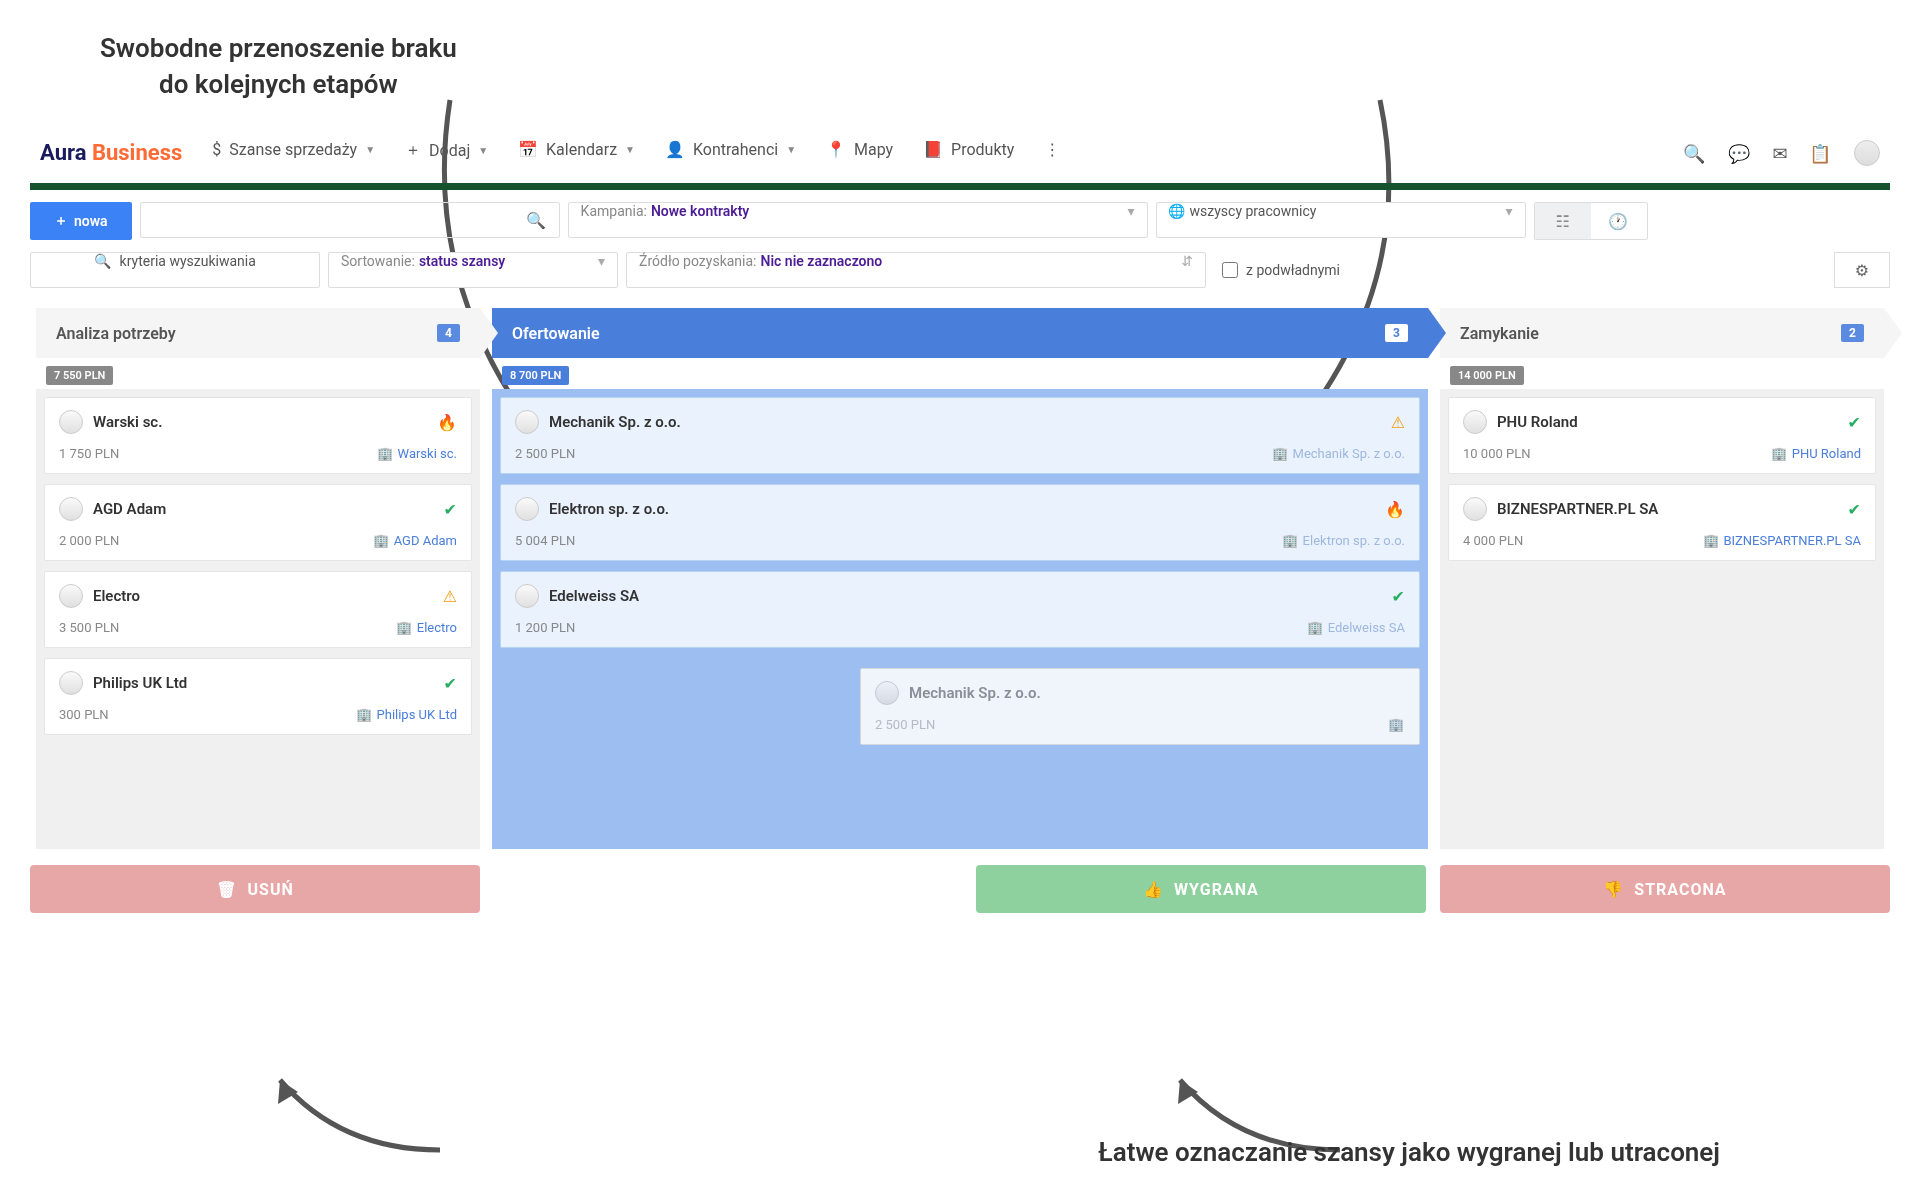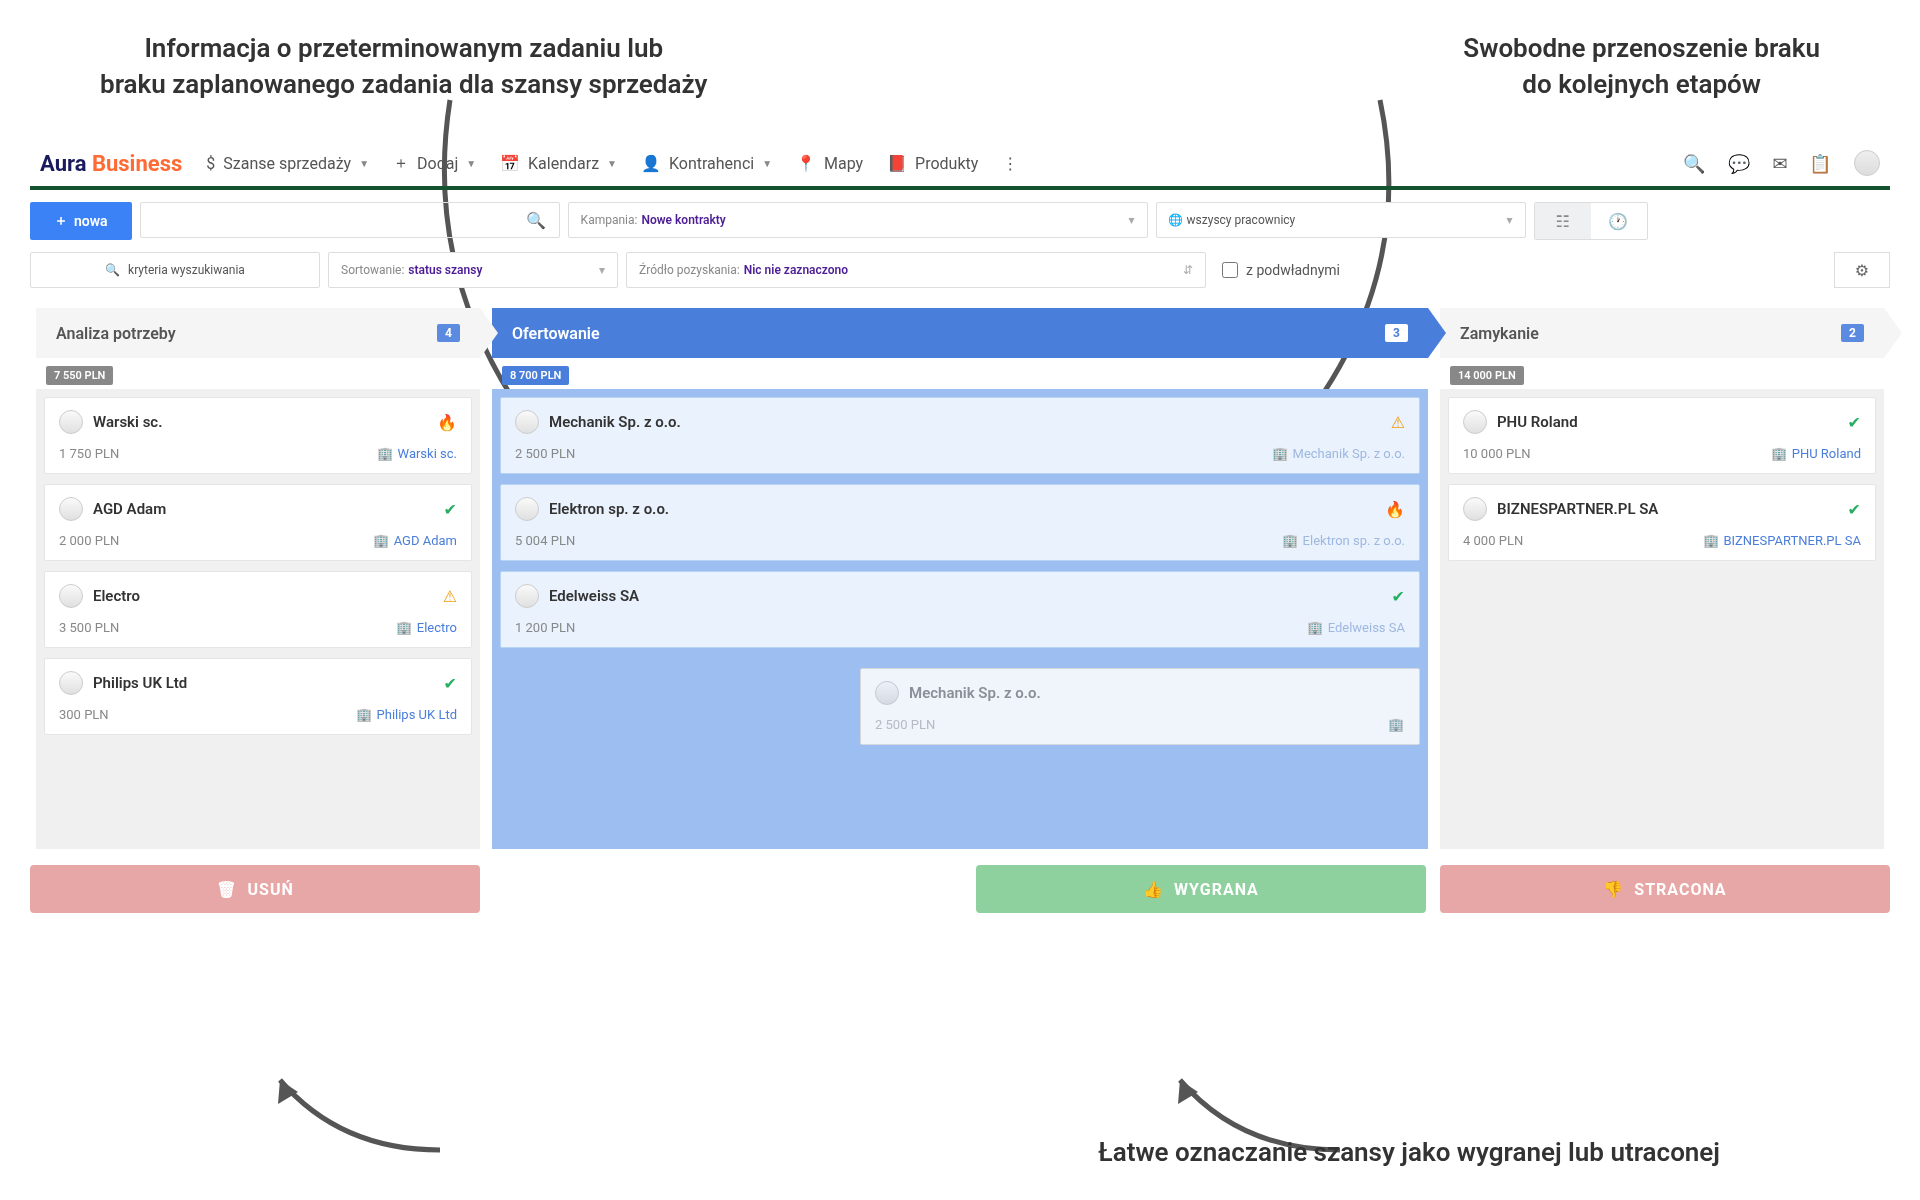--- a/index.html
+++ b/index.html
@@ -1,32 +1,32 @@
 <!DOCTYPE html>
 <html><head>
 <meta charset="utf-8">
 <style>
 *{box-sizing:border-box;margin:0;padding:0;font-family:-apple-system,BlinkMacSystemFont,"Segoe UI",Roboto,sans-serif}
 body{background:#fff;width:1920px;height:1200px;overflow:hidden}
 .annotations{position:absolute;top:0;left:0;right:0;height:110px;display:flex;justify-content:space-between;padding:30px 100px 0}
 .annotation{font-size:26px;font-weight:600;color:#333;text-align:center;line-height:1.4}
 .app{position:absolute;top:140px;left:30px;right:30px}
-.topbar{display:flex;align-items:center;height:50px;border-bottom:4px solid #14532d;padding:0 10px;gap:24px}
+.topbar{display:flex;align-items:flex-start;height:50px;border-bottom:7px solid #14532d;padding:0 10px;gap:30px}
 .logo{font-size:22px;font-weight:700}
 .logo-1{color:#1a1a5e}.logo-2{color:#ff6b35}
 .nav-item{display:flex;align-items:center;gap:8px;color:#555;font-size:16px;cursor:pointer}
 .nav-item .chev{font-size:10px;color:#888}
 .topbar-right{margin-left:auto;display:flex;align-items:center;gap:22px}
 .topbar-right .icon-btn{color:#555;cursor:pointer;font-size:18px}
 .avatar-sm{width:26px;height:26px;border-radius:50%;background:linear-gradient(#eee,#ddd);border:1px solid #ccc}
 .filters{display:flex;gap:8px;padding:12px 0;flex-wrap:wrap}
 .filters-row2{display:flex;gap:8px;padding:0 0 12px}
 .btn-new{background:#3b82f6;color:#fff;border:none;padding:8px 24px;font-size:14px;font-weight:600;border-radius:2px;cursor:pointer;display:flex;align-items:center;gap:6px}
 .search-box{flex:0 0 420px;border:1px solid #ddd;border-radius:2px;height:36px;display:flex;align-items:center;justify-content:flex-end;padding:0 12px;color:#999}
-.select{border:1px solid #ddd;border-radius:2px;height:36px;display:flex;align-items:center;padding:0 12px;font-size:12px;color:#555;background:#fff;cursor:pointer}
+.select{border:1px solid #ddd;border-radius:2px;height:36px;display:flex;padding:0 12px;font-size:14px;color:#555;background:#fff;cursor:pointer}
 .select .label{color:#888;margin-right:4px}
 .select .val{color:#4c1d95;font-weight:600}
 .select .carr{margin-left:auto;color:#aaa;padding-left:16px}
 .w-kampania{flex:0 0 580px}
 .w-prac{flex:0 0 370px}
 .toggle-group{display:flex;border:1px solid #ddd;border-radius:2px;overflow:hidden}
 .toggle-btn{width:56px;height:36px;display:flex;align-items:center;justify-content:center;color:#888;cursor:pointer}
 .toggle-btn.active{background:#eef0f2}
 .w-kryteria{flex:0 0 290px;justify-content:center;gap:8px}
 .w-sort{flex:0 0 290px}
@@ -67,22 +67,20 @@
 .bottom-annotations{position:absolute;bottom:30px;left:0;right:0;display:flex;padding:0 100px}
 .bottom-ann{font-size:26px;font-weight:600;color:#333;text-align:center;line-height:1.4}
 .arrow{position:absolute;pointer-events:none}
 svg.arrow path{stroke:#555;stroke-width:5;fill:none}
 svg.arrow polygon{fill:#555}
 </style>
 </head>
 <body>
 
 <div class="annotations">
-  <div class="annotation" style="white-space:pre-line">Informacja o przeterminowanym zadaniu lub
-braku zaplanowanego zadania dla szansy sprzedaży</div>
   <div class="annotation" style="white-space:pre-line">Swobodne przenoszenie braku
 do kolejnych etapów</div>
 </div>
 
 <svg class="arrow" style="top:90px;left:380px" width="220" height="400">
   <path d="M70,10 Q40,200 170,360"></path>
   <polygon points="170,360 148,338 142,360"></polygon>
 </svg>
 <svg class="arrow" style="top:90px;left:1230px" width="220" height="400">
   <path d="M150,10 Q190,200 50,360"></path>

